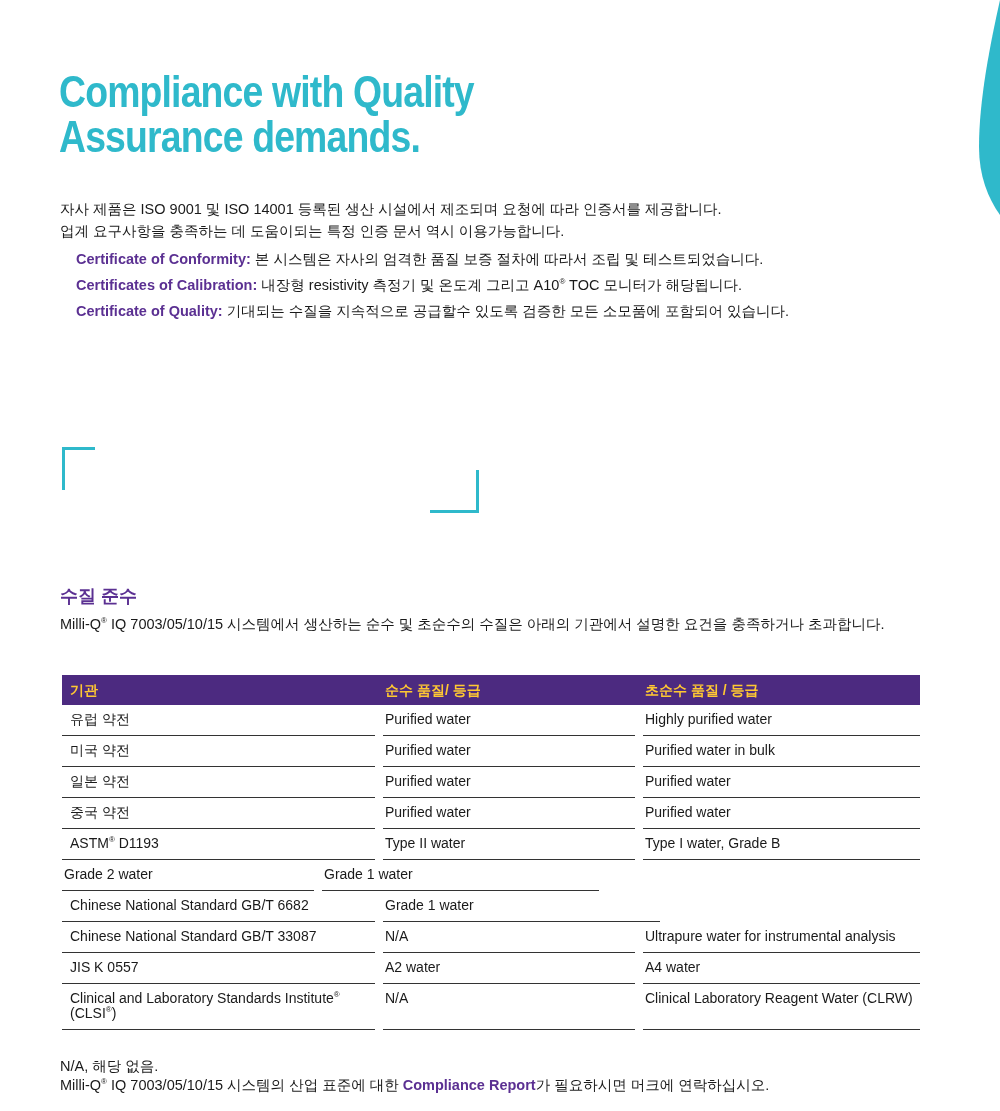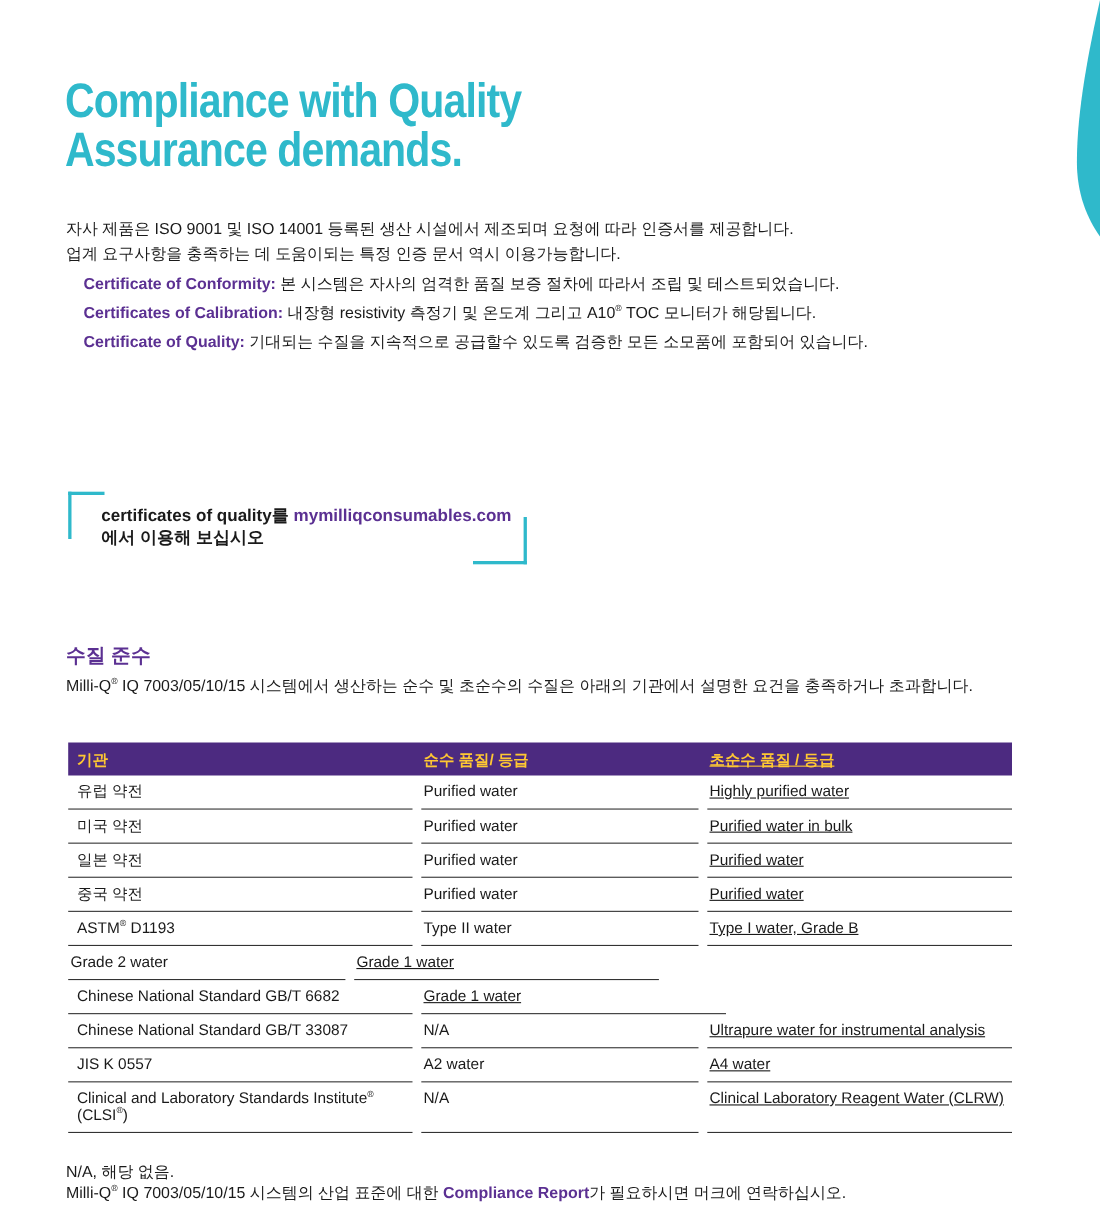--- a/index.html
+++ b/index.html
@@ -44,21 +44,21 @@
   .q-heading{position:absolute;left:60px;top:584px;margin:0;font-size:18px;font-weight:700;color:var(--purple);}
   .q-intro{position:absolute;left:60px;top:614px;margin:0;font-size:14.5px;line-height:20px;}
 
   .std-table{position:absolute;left:62px;top:675px;width:858px;font-size:14px;}
   .t-head{display:flex;align-items:flex-end;height:30px;background:var(--purple-dark);color:var(--yellow);font-weight:700;}
   .t-row{display:flex;}
   .t-row .cell{padding-top:7px;padding-bottom:8px;line-height:15px;border-bottom:1px solid var(--divider);}
   .t-head .cell{border-bottom:none;padding-top:0;padding-bottom:0;line-height:30px;}
   .c1{width:313px;padding-left:8px;margin-right:8px;}
   .c2{width:252px;padding-left:2px;margin-right:8px;}
-  .c3{width:277px;padding-left:2px;text-decoration:underline;}
+  .c3{width:277px;padding-left:2px;}
 
   .footer{position:absolute;left:60px;top:1057px;font-size:14.5px;line-height:19px;}
   .em{color:var(--purple);font-weight:700;}
 </style>
 </head>
 <body>
 
 <div class="page">
 
   <svg class="crescent" width="24" height="216" viewBox="976 0 24 216" xmlns="http://www.w3.org/2000/svg">
@@ -77,24 +77,20 @@
 
   <div class="certs">
     <p class="cert-line"><strong class="cert-label">Certificate of Conformity:</strong><span><span> 본 시스템은 자사의 엄격한 품질 보증 절차에 따라서 조립 및 테스트되었습니다.</span></span></p>
     <p class="cert-line"><strong class="cert-label">Certificates of Calibration:</strong><span><span> 내장형 resistivity 측정기 및 온도계 그리고 A10</span><sup>®</sup><span> TOC 모니터가 해당됩니다.</span></span></p>
     <p class="cert-line"><strong class="cert-label">Certificate of Quality:</strong><span><span> 기대되는 수질을 지속적으로 공급할수 있도록 검증한 모든 소모품에 포함되어 있습니다.</span></span></p>
   </div>
 
   <div class="callout">
     <div class="bracket-tl"></div>
     <div class="bracket-br"></div>
-    <div class="callout-text">
-      <span>certificates of quality를 </span><a class="link">mymilliqconsumables.com</a>
-      <span class="block">에서 이용해 보십시오</span>
-    </div>
   </div>
 
   <h2 class="q-heading">수질 준수</h2>
   <p class="q-intro"><span>Milli-Q</span><sup>®</sup><span> IQ 7003/05/10/15 시스템에서 생산하는 순수 및 초순수의 수질은 아래의 기관에서 설명한 요건을 충족하거나 초과합니다.</span></p>
 
   <div class="std-table">
     <div class="t-head">
       <div class="cell c1">기관</div>
       <div class="cell c2">순수 품질/ 등급</div>
       <div class="cell c3">초순수 품질 / 등급</div>

